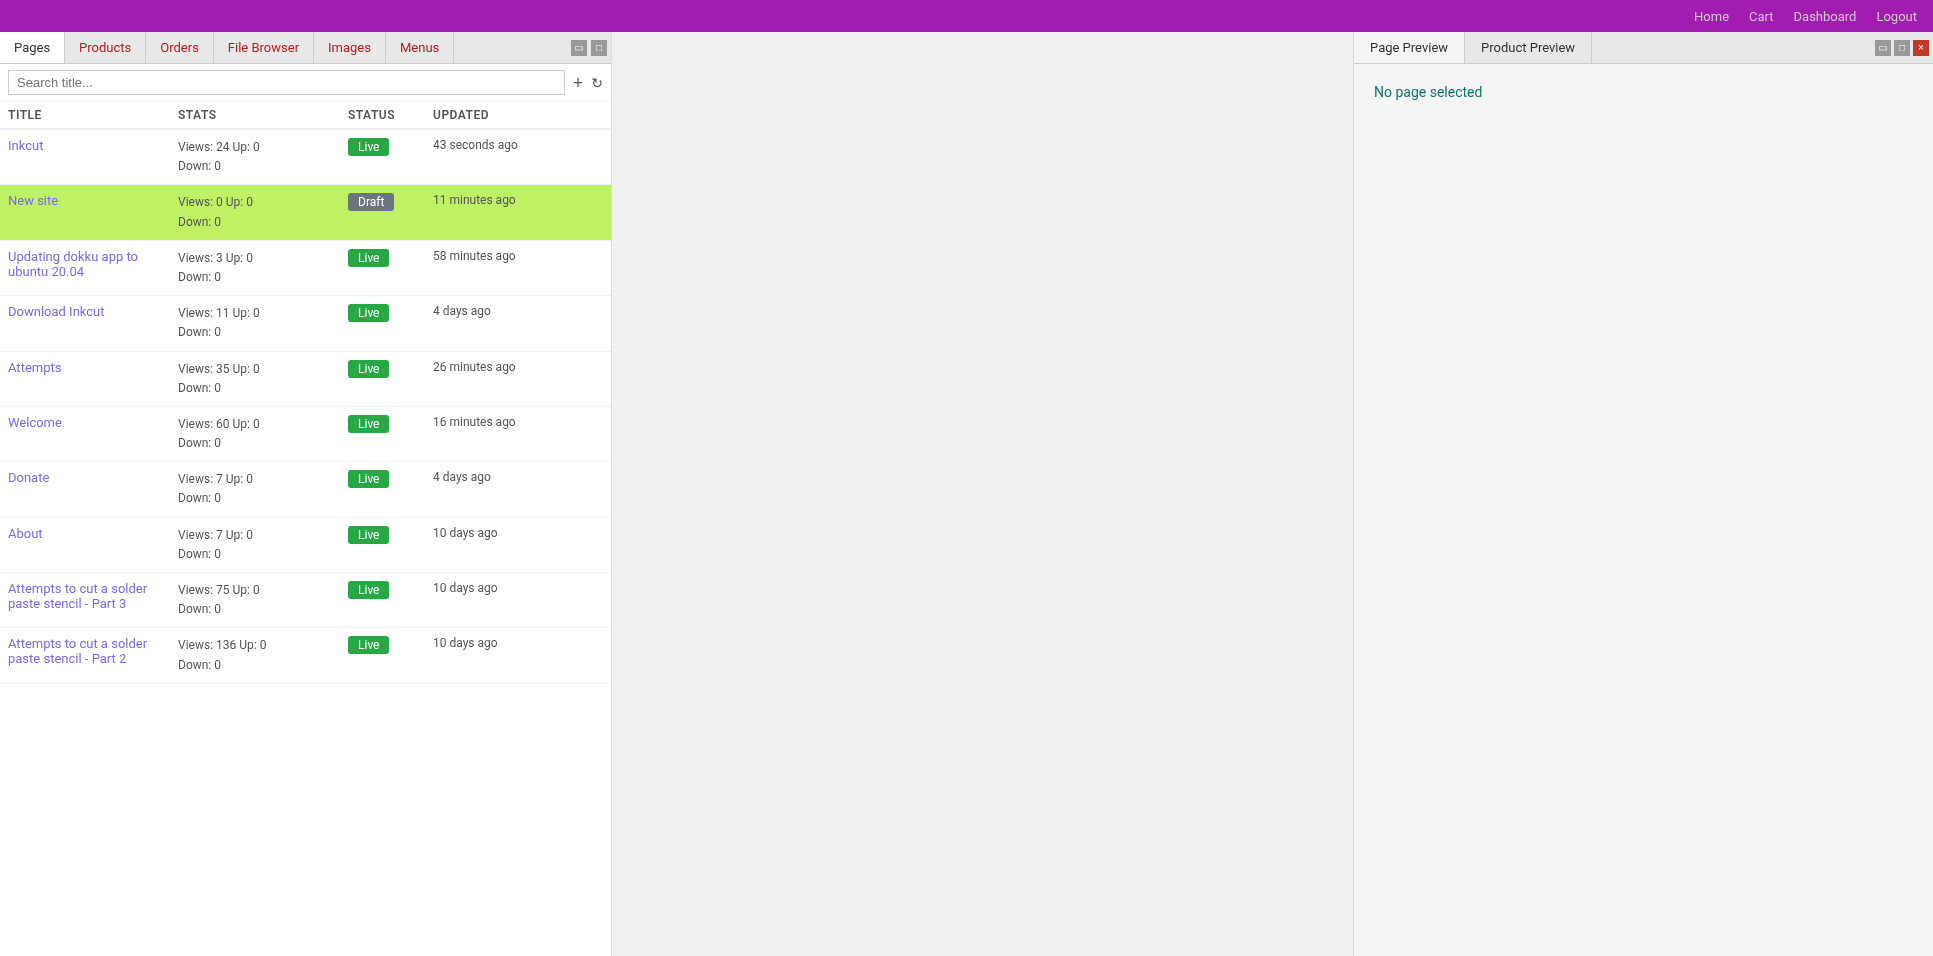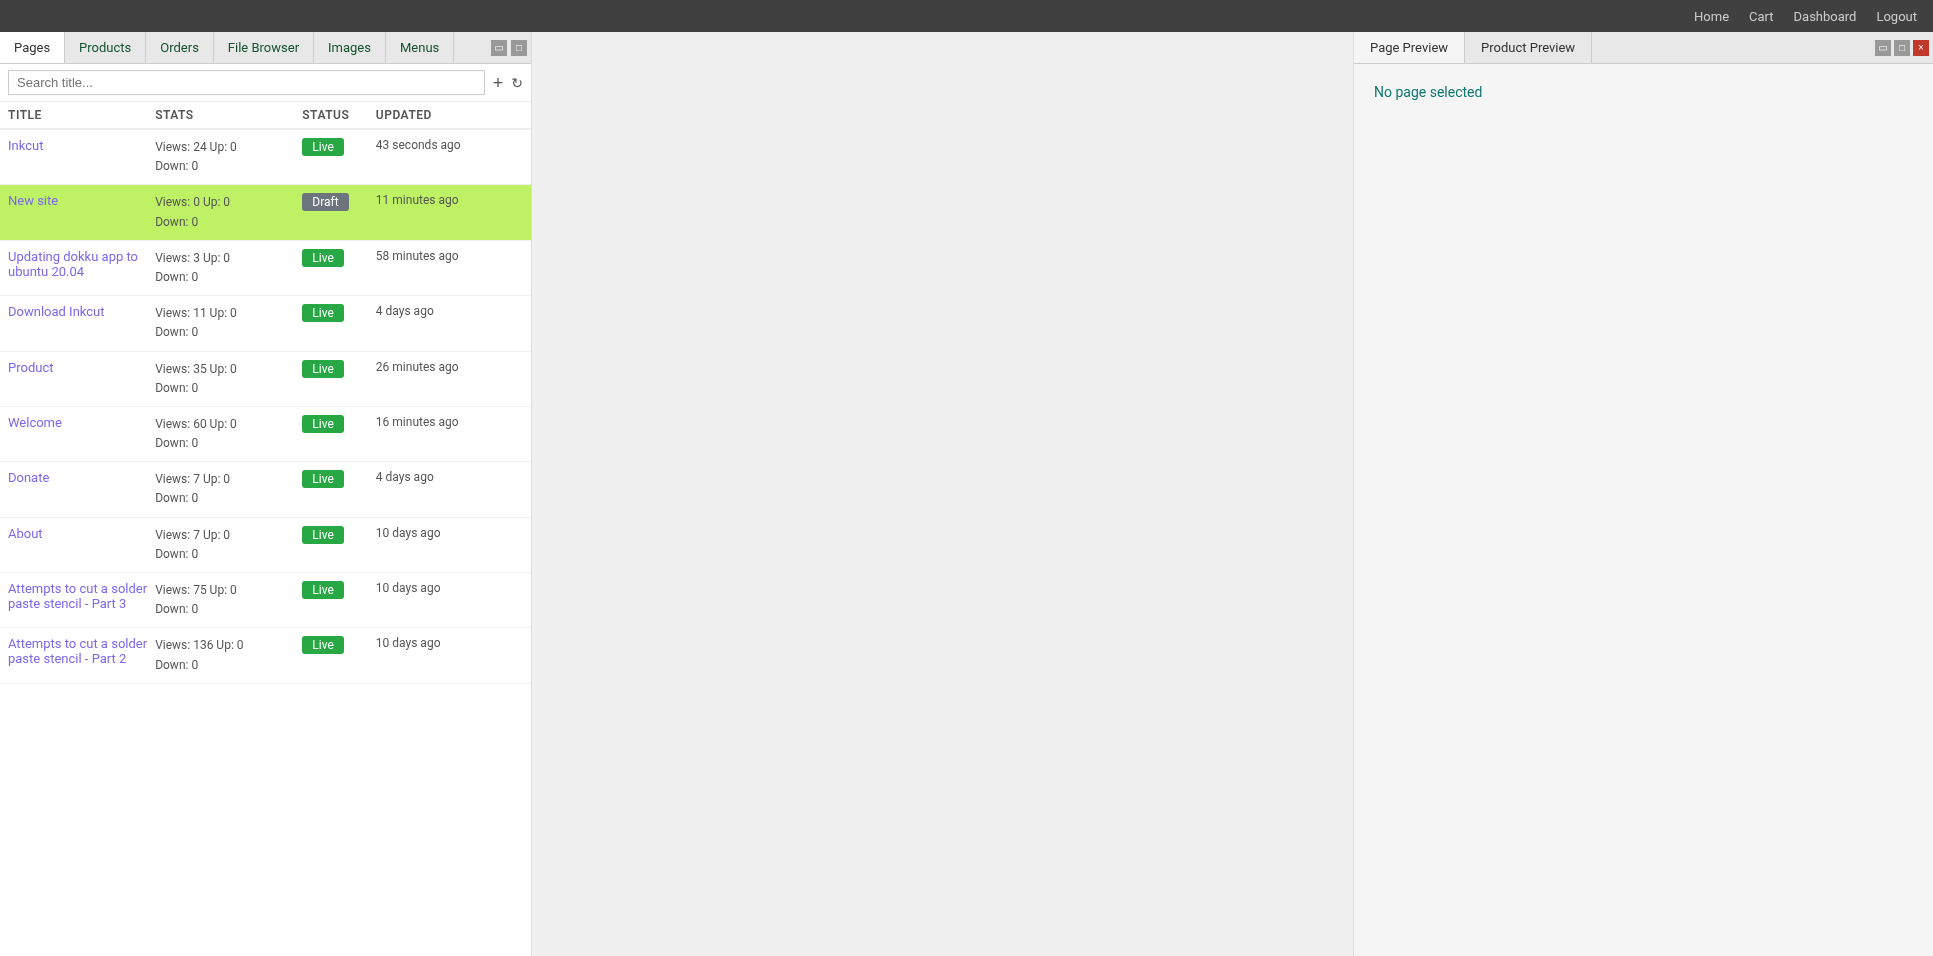--- a/index.html
+++ b/index.html
@@ -1,20 +1,20 @@
 <!DOCTYPE html>
 <html><head>
   <meta charset="utf-8">
   <style>
     * { box-sizing: border-box; margin: 0; padding: 0; }
     body { font-family: -apple-system, BlinkMacSystemFont, 'Segoe UI', Roboto, sans-serif; font-size: 13px; background: #f0f0f0; display: flex; flex-direction: column; height: 100vh; overflow: hidden; }
 
     
     .top-nav {
-      background: #404040;
+      background: #a21caf;
       color: #ccc;
       display: flex;
       align-items: center;
       justify-content: flex-end;
       padding: 0 16px;
       height: 32px;
       gap: 20px;
       flex-shrink: 0;
     }
     .top-nav a {
@@ -25,21 +25,21 @@
 
     
     .main-area {
       display: flex;
       flex: 1;
       overflow: hidden;
     }
 
     
     .left-panel {
-      width: 532px;
+      width: 612px;
       flex-shrink: 0;
       display: flex;
       flex-direction: column;
       background: #fff;
       border-right: 1px solid #ddd;
     }
 
     
     .tab-bar {
       display: flex;
@@ -48,21 +48,21 @@
       align-items: center;
       padding-right: 4px;
       flex-shrink: 0;
     }
     .tab {
       padding: 8px 14px;
       font-size: 13px;
       cursor: pointer;
       border-right: 1px solid #ccc;
       background: #e8e8e8;
-      color: #14532d;
+      color: #b91c1c;
       white-space: nowrap;
     }
     .tab.active {
       background: #fff;
       color: #333;
     }
     .tab-spacer { flex: 1; }
     .tab-controls {
       display: flex;
       gap: 4px;
@@ -303,21 +303,21 @@
       <div>Views: 11 Up: 0</div>
       <div>Down: 0</div>
     </div>
     <div>
       <span class="status-badge status-live">Live</span>
     </div>
     <div class="updated-cell">4 days ago</div>
   </div>
         <div class="table-row">
     <div>
-      <a href="#" class="page-title-link">Product</a>
+      <a href="#" class="page-title-link">Attempts</a>
     </div>
     <div class="stats-cell">
       <div>Views: 35 Up: 0</div>
       <div>Down: 0</div>
     </div>
     <div>
       <span class="status-badge status-live">Live</span>
     </div>
     <div class="updated-cell">26 minutes ago</div>
   </div>

